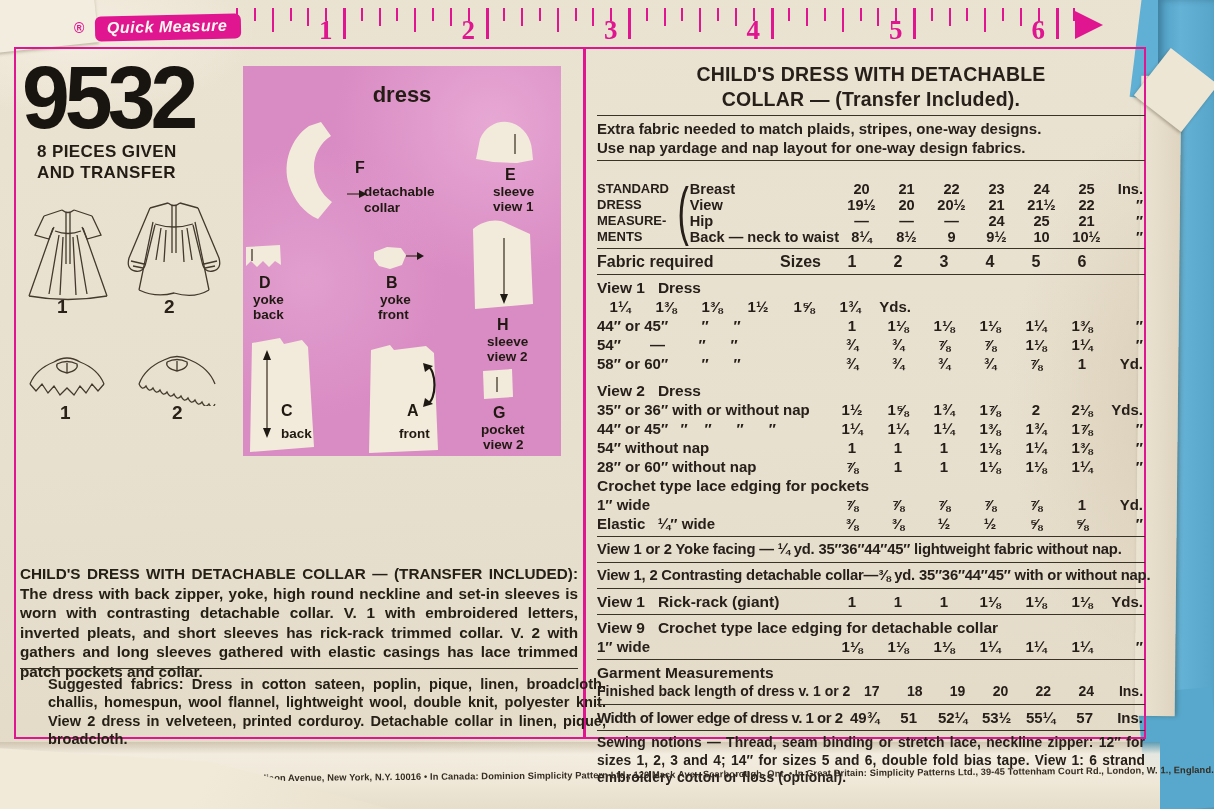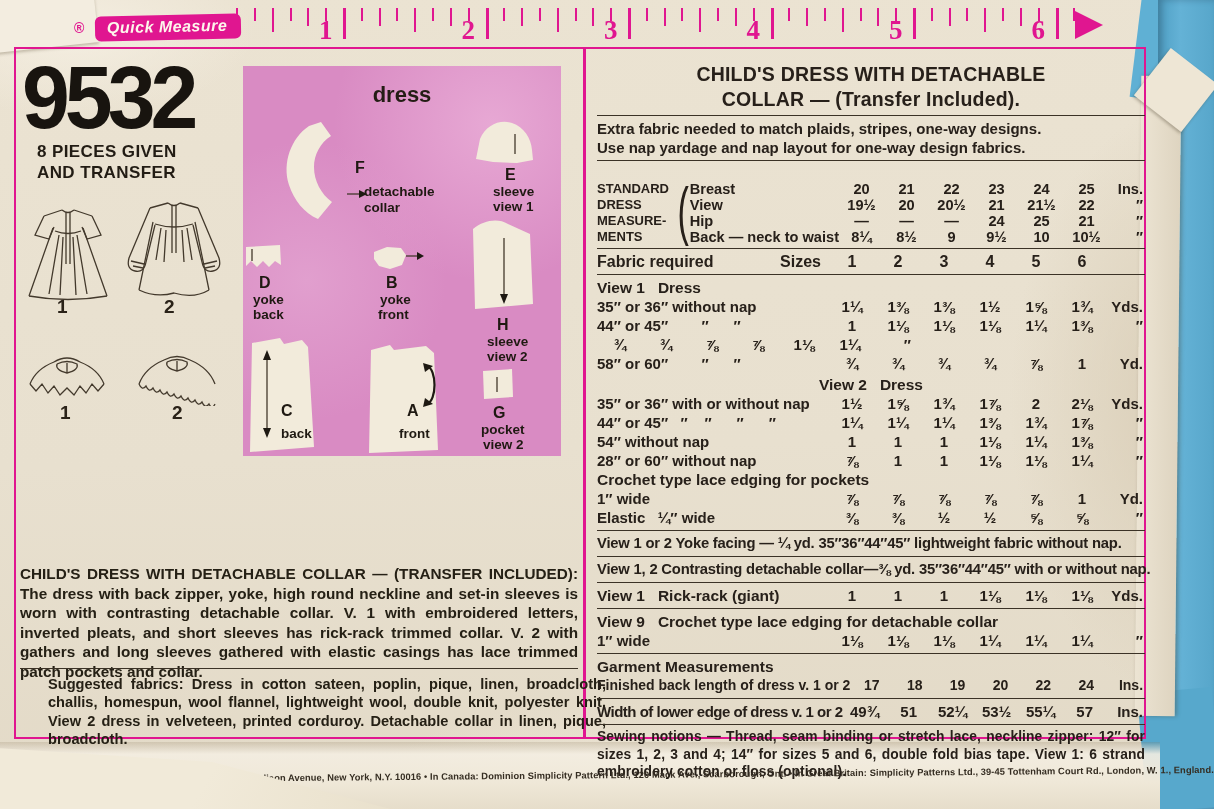--- a/index.html
+++ b/index.html
@@ -369,60 +369,60 @@
       <span class="v" style="font-size:16px;">3</span>
       <span class="v" style="font-size:16px;">4</span>
       <span class="v" style="font-size:16px;">5</span>
       <span class="v" style="font-size:16px;">6</span>
       <span class="u"></span>
     </div>
     <div class="rule"></div>
 
     <div class="sec-head">View 1   Dress</div>
     <div class="trow">
-        <span class="lbl">35″ or 36″ without nap</span>
         <span class="v">1¼</span>
         <span class="v">1⅜</span>
         <span class="v">1⅜</span>
         <span class="v">1½</span>
         <span class="v">1⅝</span>
         <span class="v">1¾</span>
         <span class="u">Yds.</span>
       </div>
     <div class="trow">
         <span class="lbl">44″ or 45″        ″      ″</span>
         <span class="v">1</span>
         <span class="v">1⅛</span>
         <span class="v">1⅛</span>
         <span class="v">1⅛</span>
         <span class="v">1¼</span>
         <span class="v">1⅜</span>
         <span class="u">″</span>
       </div>
     <div class="trow">
+        <span class="lbl">54″       —        ″      ″</span>
         <span class="v">¾</span>
         <span class="v">¾</span>
         <span class="v">⅞</span>
         <span class="v">⅞</span>
         <span class="v">1⅛</span>
         <span class="v">1¼</span>
         <span class="u">″</span>
       </div>
     <div class="trow">
         <span class="lbl">58″ or 60″        ″      ″</span>
         <span class="v">¾</span>
         <span class="v">¾</span>
         <span class="v">¾</span>
         <span class="v">¾</span>
         <span class="v">⅞</span>
         <span class="v">1</span>
         <span class="u">Yd.</span>
       </div>
 
-    <div class="sec-head" style="margin-top:2px;text-align:center;">View 2   Dress</div>
+    <div class="sec-head" style="margin-top:8px;">View 2   Dress</div>
     <div class="trow">
         <span class="lbl">35″ or 36″ with or without nap</span>
         <span class="v">1½</span>
         <span class="v">1⅝</span>
         <span class="v">1¾</span>
         <span class="v">1⅞</span>
         <span class="v">2</span>
         <span class="v">2⅛</span>
         <span class="u">Yds.</span>
       </div>

